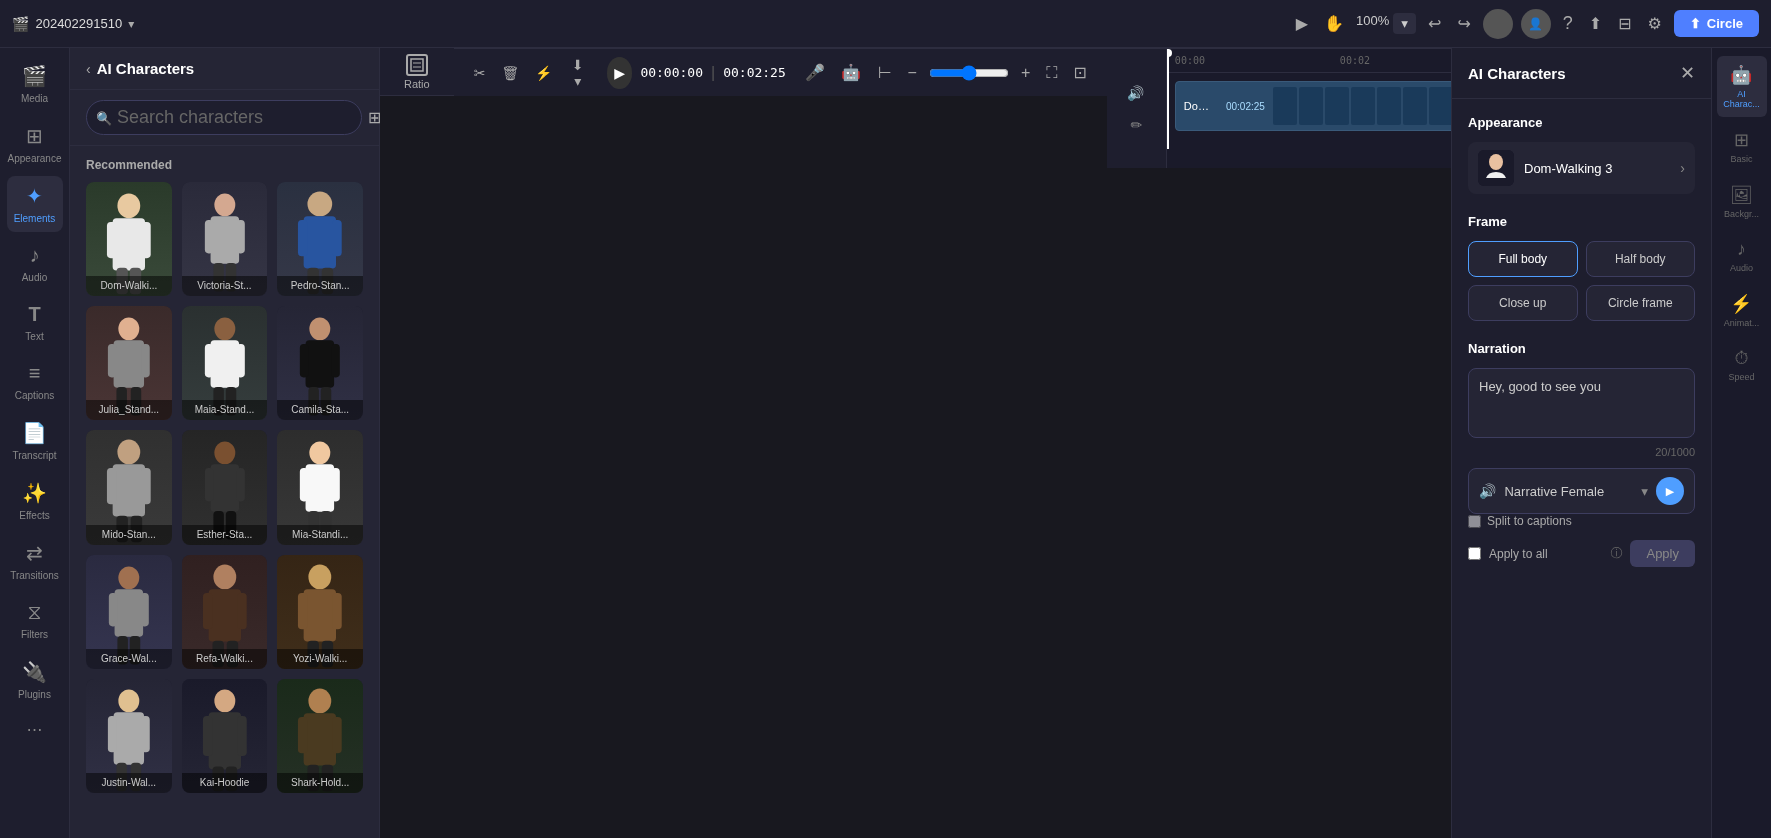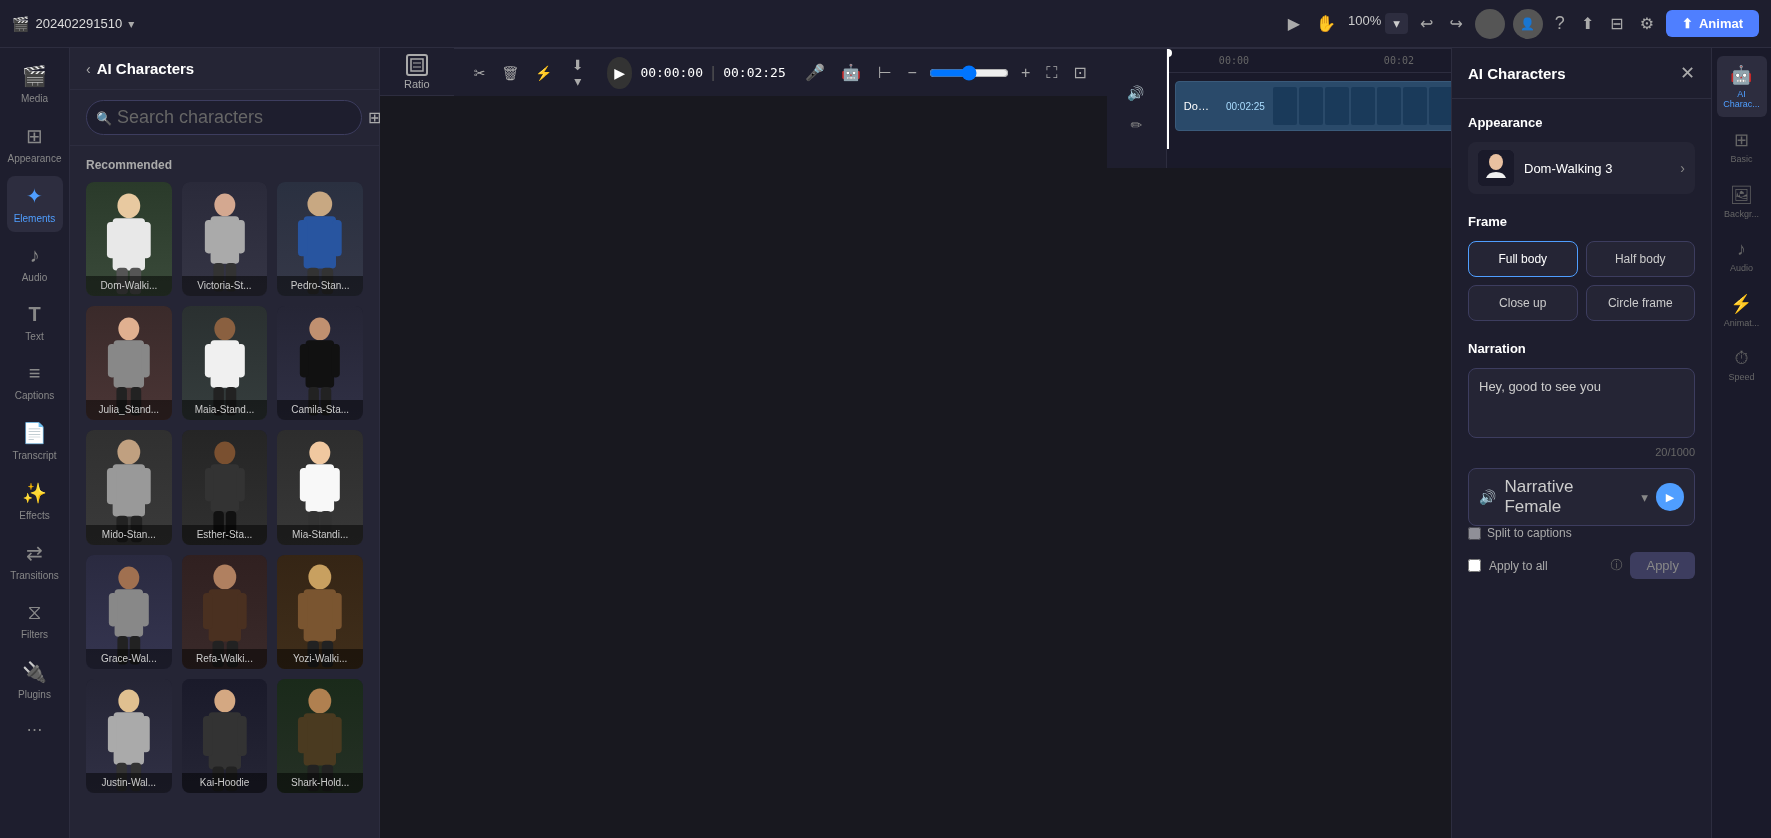--- a/index.html
+++ b/index.html
@@ -299,21 +299,21 @@
     .timeline-right { flex: 1; overflow-x: auto; position: relative; }
     .timeline-ruler {
       height: 24px;
       background: #1a1a2a;
       border-bottom: 1px solid #2d2d3f;
       display: flex;
       align-items: center;
       padding-left: 8px;
       position: relative;
     }
-    .t-mark { position: absolute; color: #666; font-size: 10px; font-family: monospace; margin-left: 44px; }
+    .t-mark { position: absolute; color: #666; font-size: 10px; font-family: monospace; }
     .timeline-tracks { padding: 8px; position: relative; }
     .timeline-clip {
       height: 50px;
       background: #2a4a6a;
       border-radius: 4px;
       display: flex;
       align-items: center;
       padding: 4px 8px;
       position: relative;
       cursor: pointer;
@@ -400,21 +400,21 @@
       display: flex;
       align-items: center;
       gap: 8px;
       background: #252535;
       border: 1px solid #3d3d5f;
       border-radius: 8px;
       padding: 8px 10px;
       margin-top: 10px;
     }
     .voice-icon { color: #4f9eff; font-size: 14px; }
-    .voice-name { color: #ccc; font-size: 17px; flex: 1; }
+    .voice-name { color: #ccc; font-size: 13px; flex: 1; }
     .voice-dropdown { background: transparent; border: none; color: #888; cursor: pointer; }
     .voice-play { background: #4f9eff; border: none; border-radius: 50%; width: 28px; height: 28px; color: white; cursor: pointer; font-size: 11px; display: flex; align-items: center; justify-content: center; }
     .split-captions {
       display: flex;
       align-items: center;
       gap: 6px;
       margin-top: 0;
       color: #aaa;
       font-size: 12px;
     }
@@ -491,21 +491,21 @@
   </div>
   <div class="topbar-right">
     <button class="btn-icon" style="width:30px;height:30px;background:#555;border-radius:50%;"></button>
     <button class="btn-icon" style="width:30px;height:30px;background:#555;border-radius:50%;font-size:12px;">👤</button>
     <button class="btn-icon" style="font-size:18px;">?</button>
     <button class="btn-icon" style="font-size:16px;">⬆</button>
     <button class="btn-icon" style="font-size:16px;">⊟</button>
     <button class="btn-icon" style="font-size:16px;">⚙</button>
     <button class="btn-export">
       <span style="font-size:13px;">⬆</span>
-      <span>Animat</span>
+      <span>Circle</span>
     </button>
   </div>
 </div>
 
 <div class="main-layout">
 
   <div class="icon-sidebar">
     <div class="icon-sidebar-item">
       <div class="icon-wrap">🎬</div>
       <span>Media</span>

